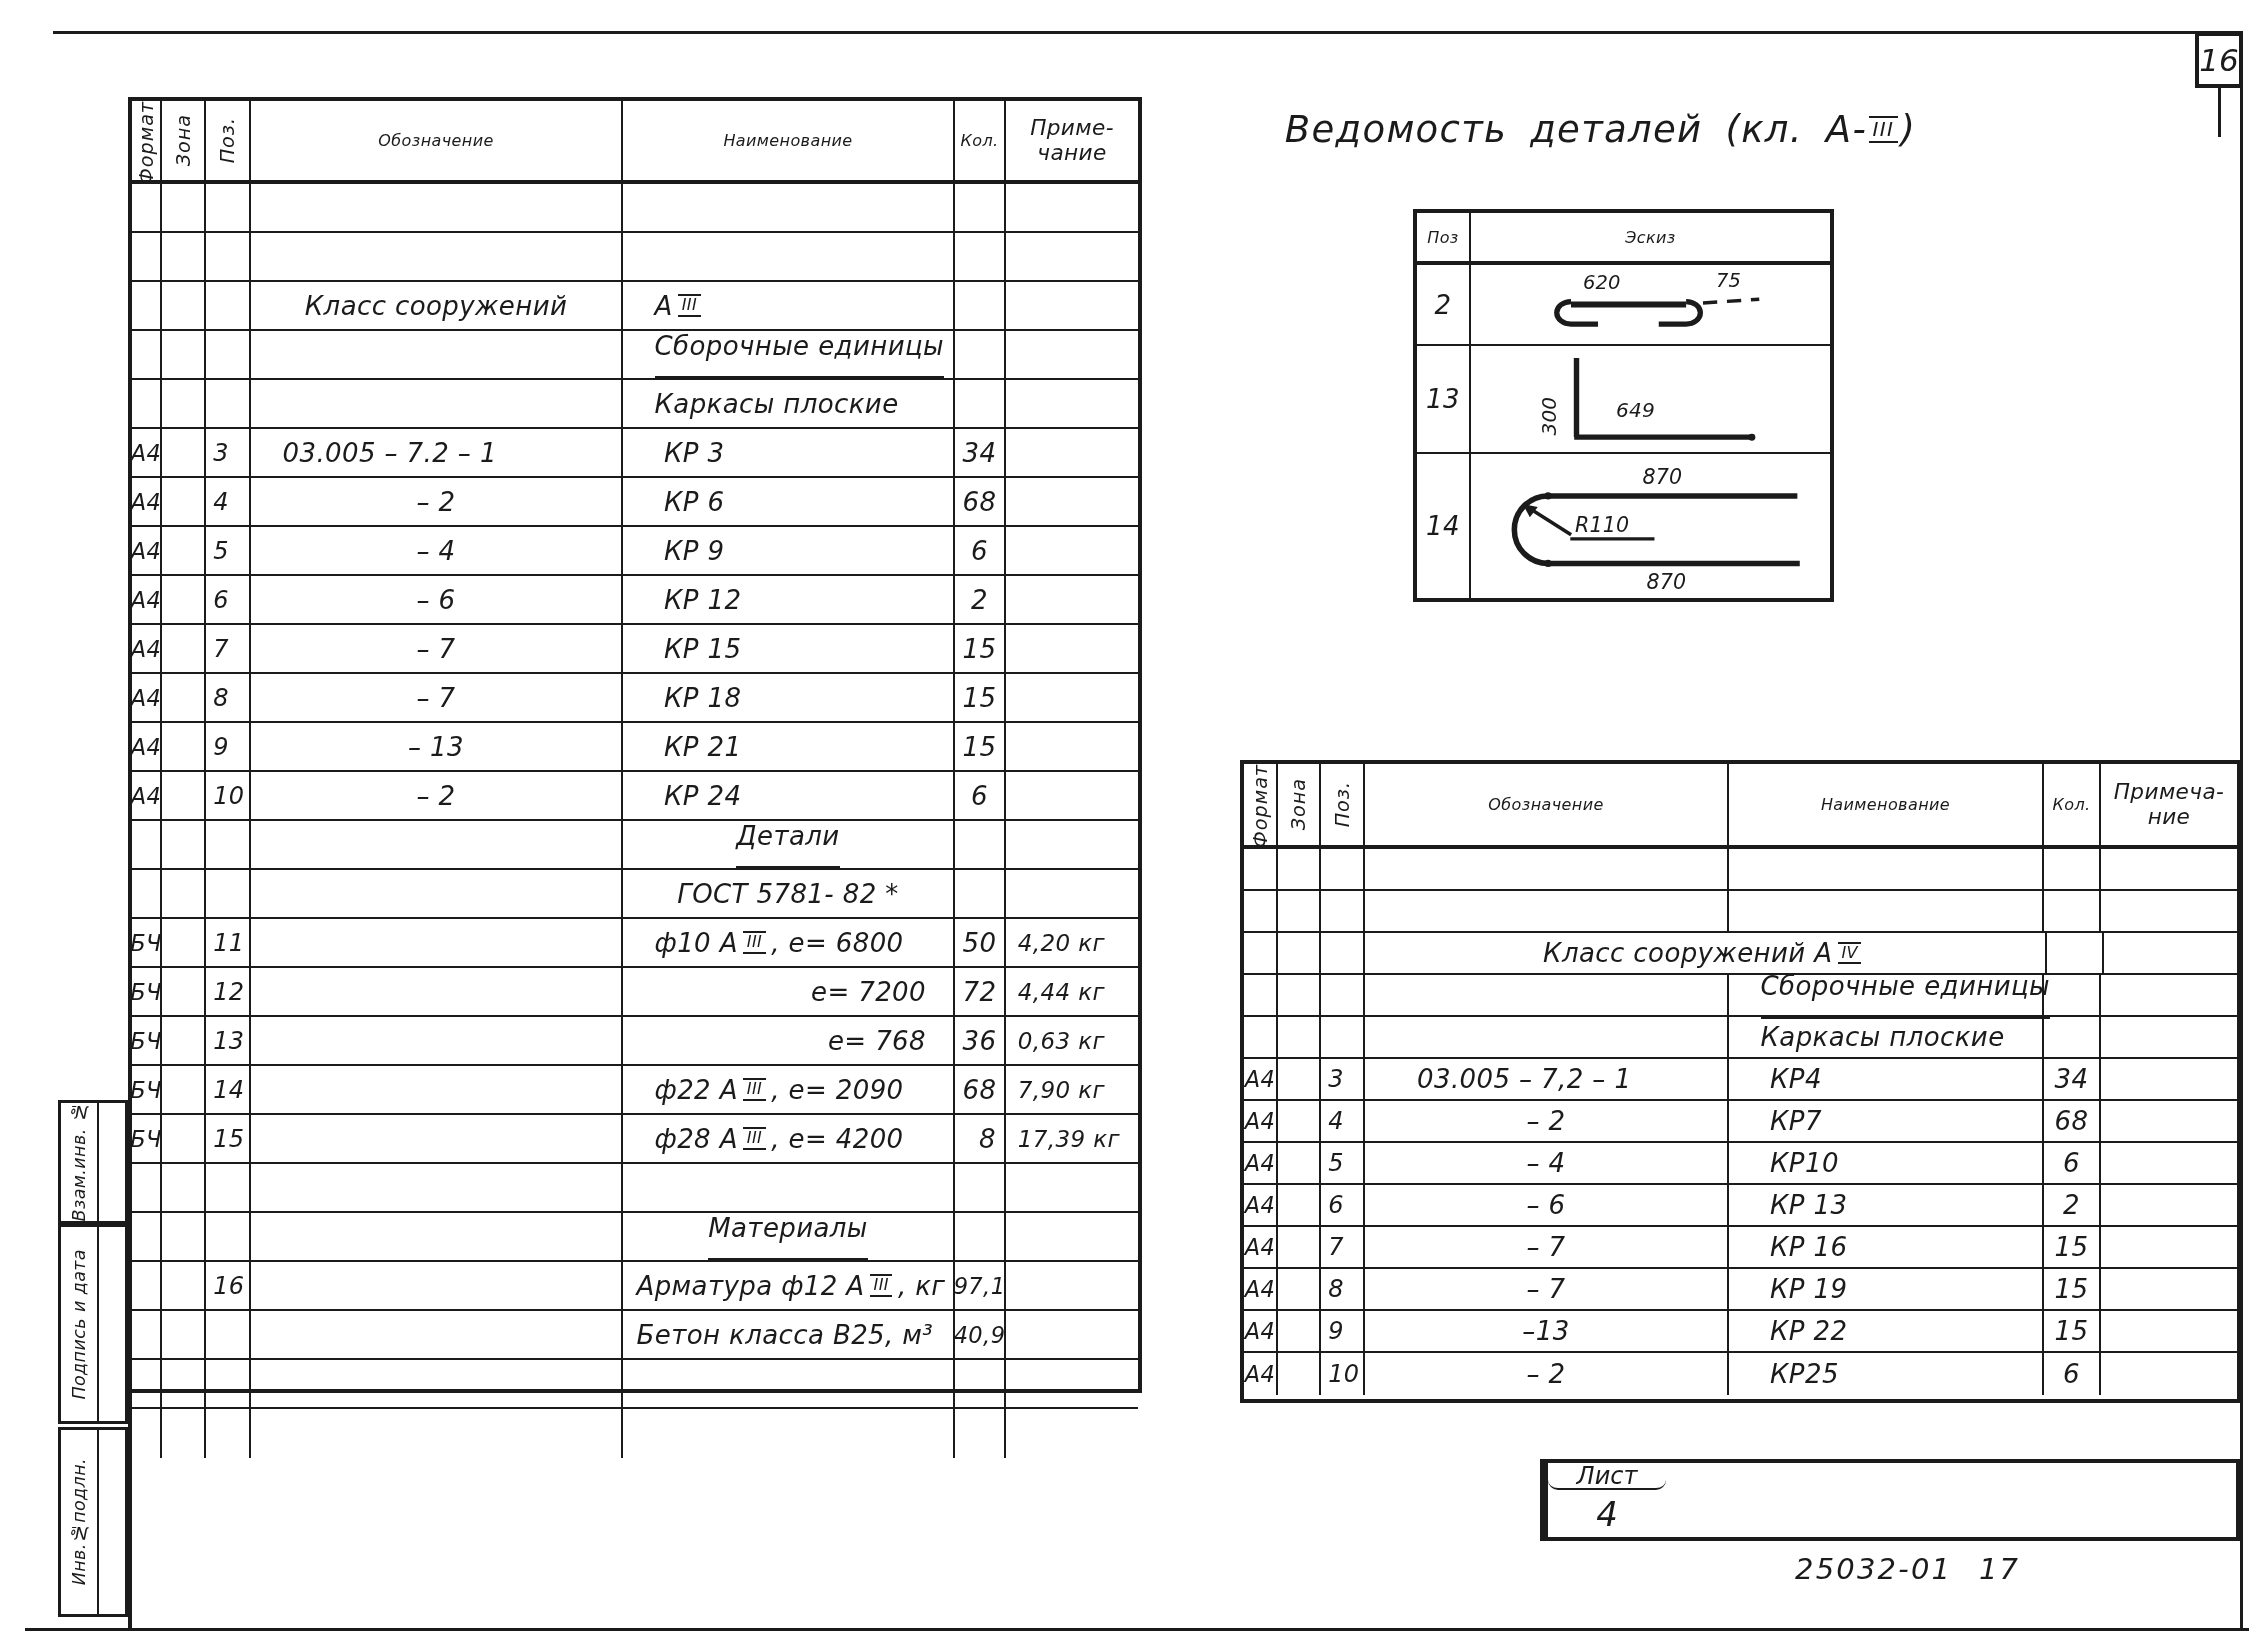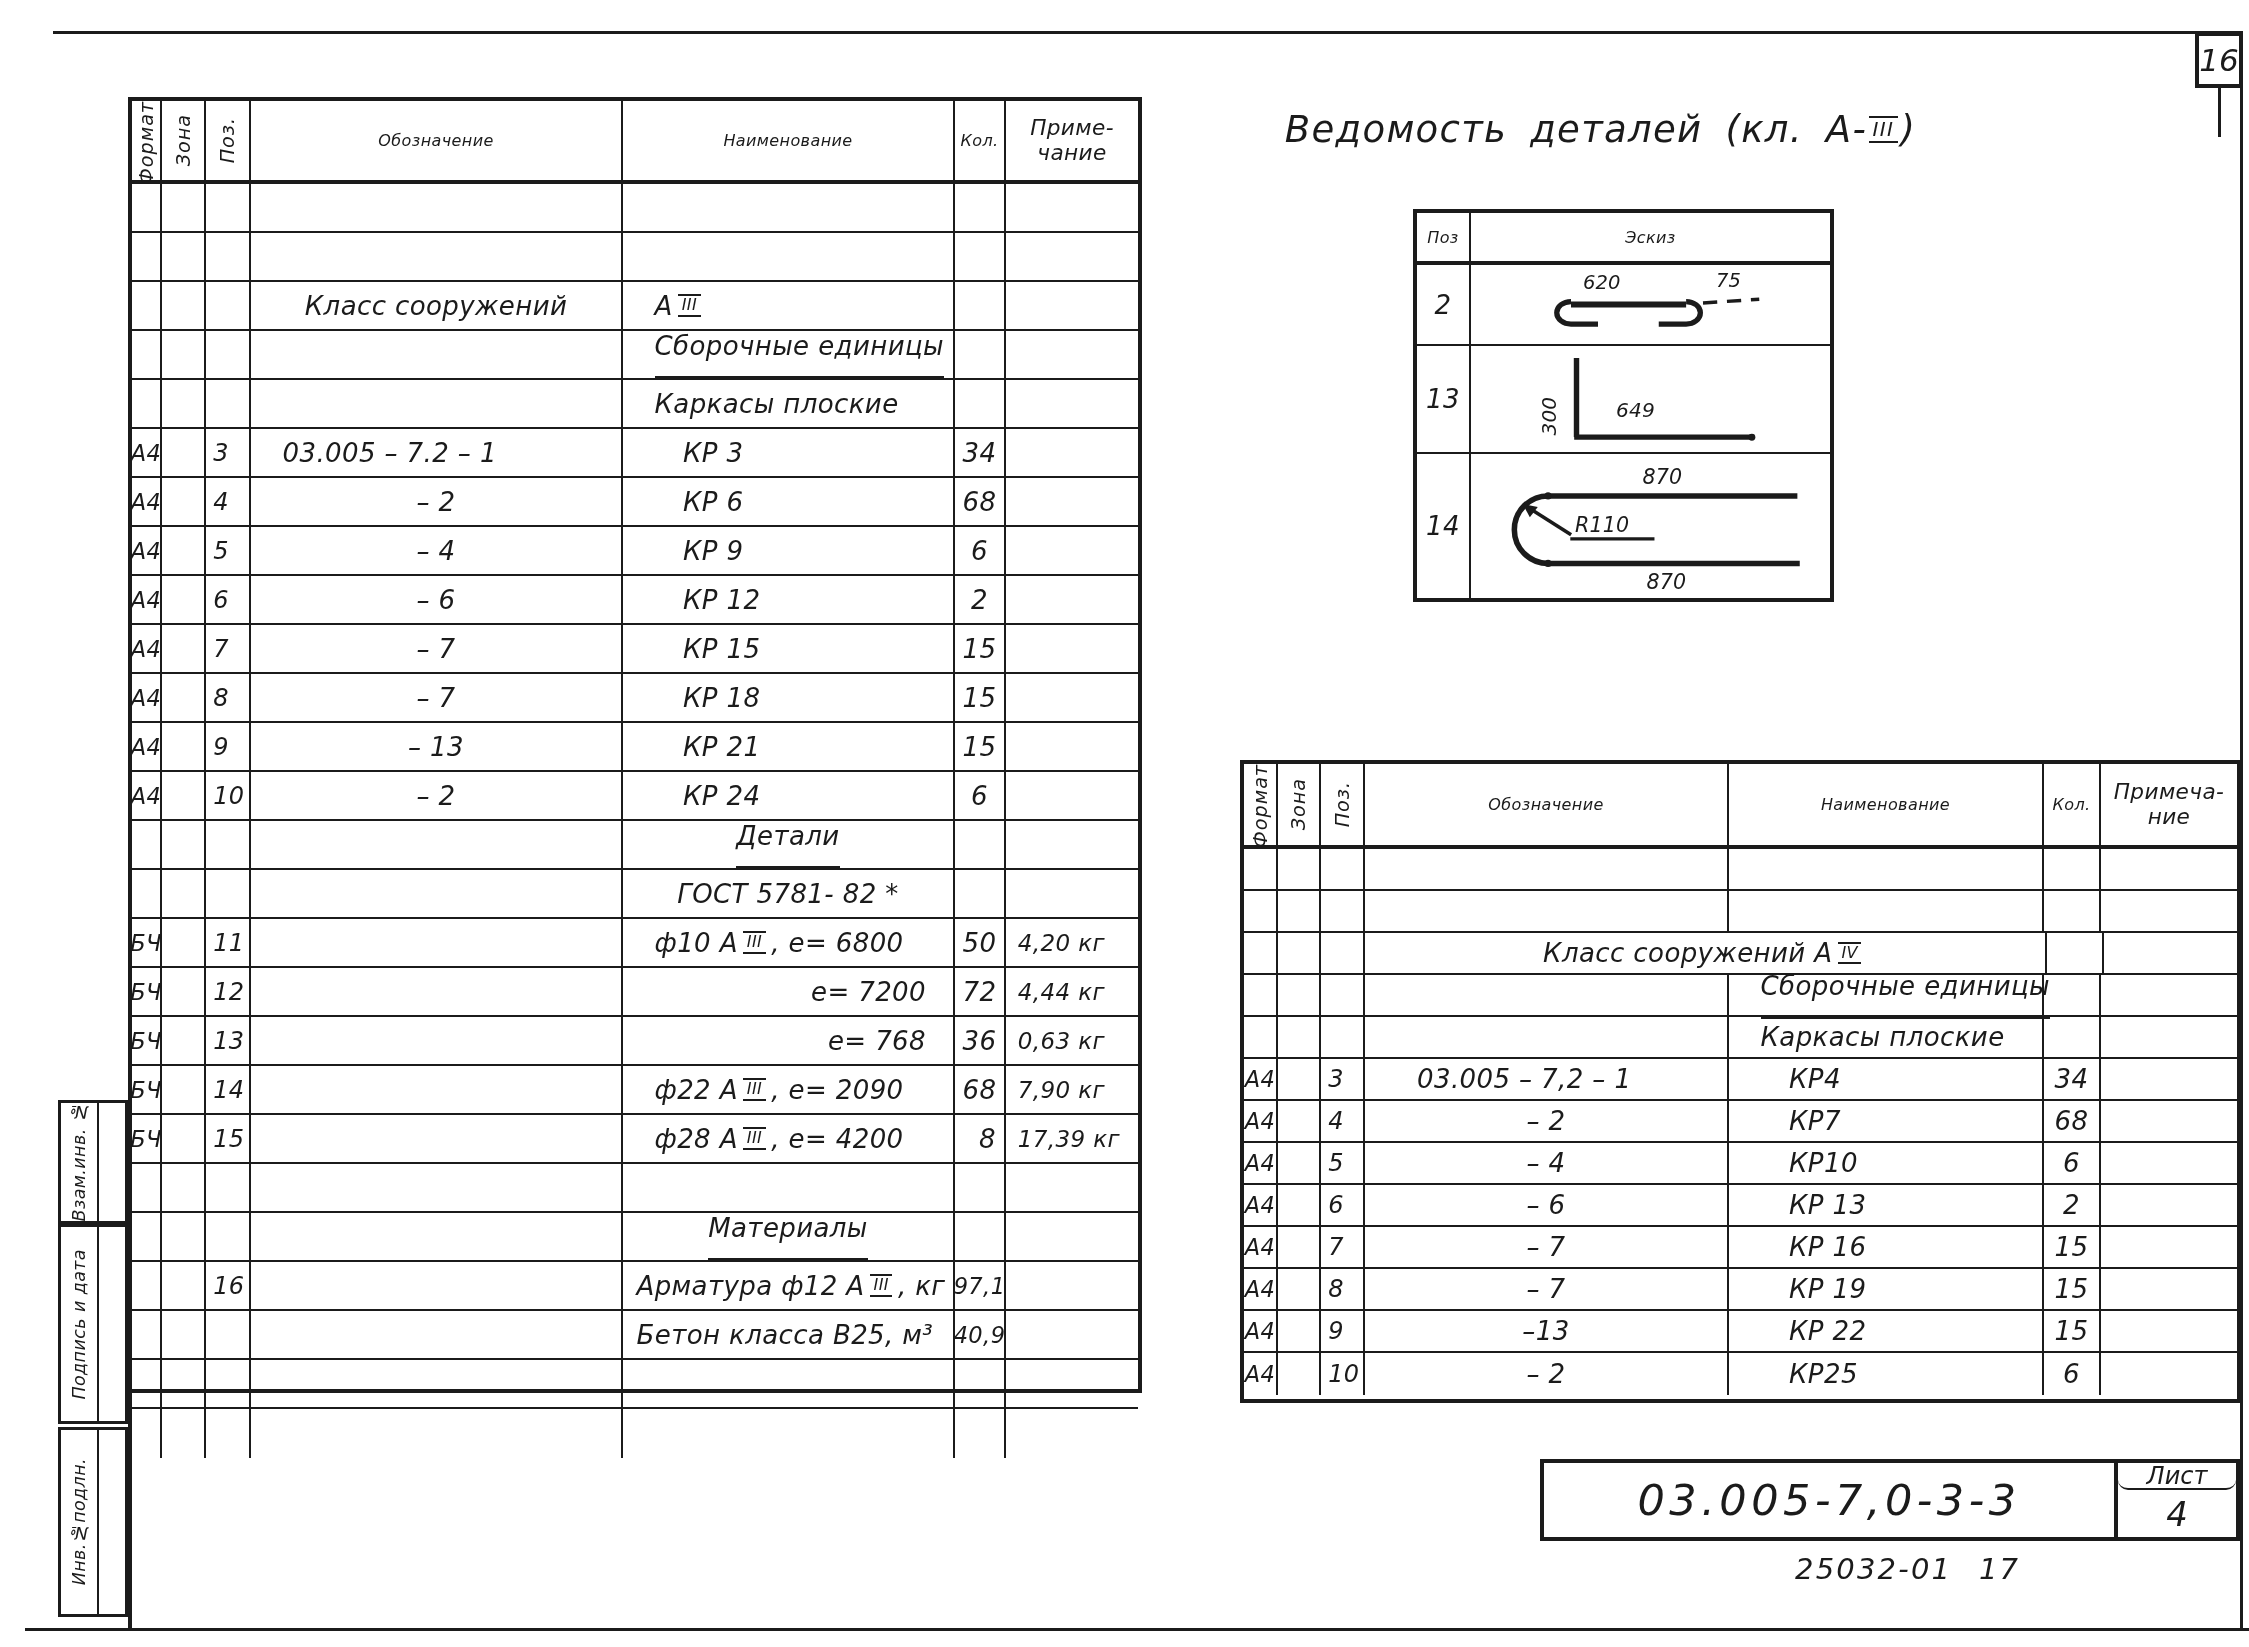--- a/index.html
+++ b/index.html
@@ -22,21 +22,21 @@
   .lt .tr.hd{height:83px;}
   .lc0{width:30px;}.lc1{width:44px;}.lc2{width:45px;}.lc3{width:372px;}.lc4{width:332px;}.lc5{width:51px;}
   
   .rt .tr{height:42px;}
   .rt .tr.hd{height:85px;}
   .rc0{width:34px;}.rc1{width:43px;}.rc2{width:44px;}.rc3{width:364px;}.rc4{width:315px;}.rc5{width:57px;}
   .rc34{width:682px;}
   
   .ctr{justify-content:center;}
   .lft{padding-left:31.5px;}
-  .nm{padding-left:60px;}
+  .nm{padding-left:41px;}
   .rgt{justify-content:flex-end;padding-right:27px;}
   .nt{padding-left:11.7px;font-size:23px;}
   .fm{justify-content:center;font-size:22.5px;}
   .ps{padding-left:7.2px;font-size:24px;}
   .hdt{font-size:16px;justify-content:center;}
   .note2{flex-direction:column;justify-content:center;line-height:1.12;font-size:21.6px;}
   .vert{writing-mode:vertical-rl;transform:rotate(180deg);font-size:19.3px;margin:auto;letter-spacing:0.9px;}
   .u{border-bottom:3.1px solid var(--ink);padding-bottom:15px;}
   .rn{font-size:16px;border-top:2.2px solid var(--ink);border-bottom:2.2px solid var(--ink);padding:0.9px 3.6px;margin:0 5.4px;line-height:1.05;}
   
@@ -587,21 +587,20 @@
         <div class="td rc1"></div>
       <div class="td rc2 ps">10</div>
       <div class="td rc3 ctr">– 2</div>
       <div class="td rc4 nm">КР25</div>
       <div class="td rc5 ctr">6</div>
       <div class="td nt"></div>
     </div>
   </div>
 
   <div class="tblock">
-    <div class="tb-main">03.005-7,0-3-3</div>
     <div class="tb-right">
       <div class="tb-lab">Лист</div>
       <div class="tb-num">4</div>
     </div>
   </div>
 
   <div class="footnote">25032-01  17</div>
 
 </div>
 

